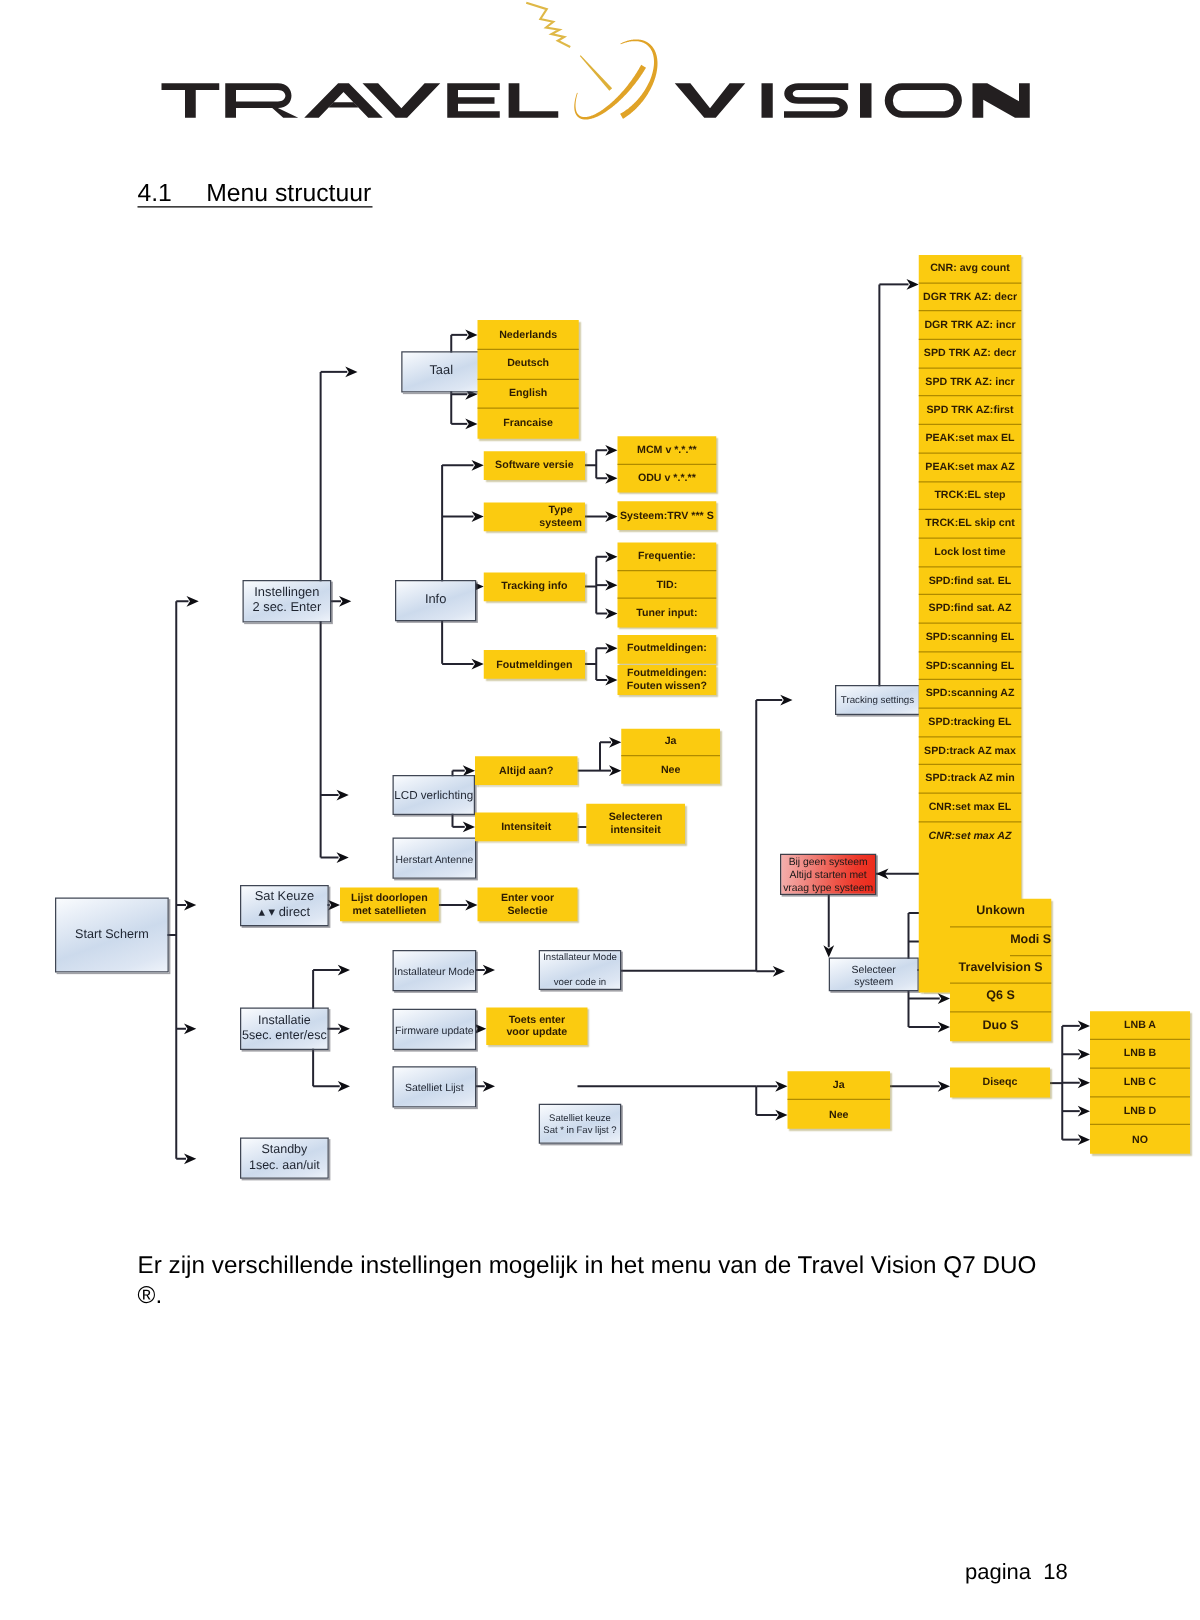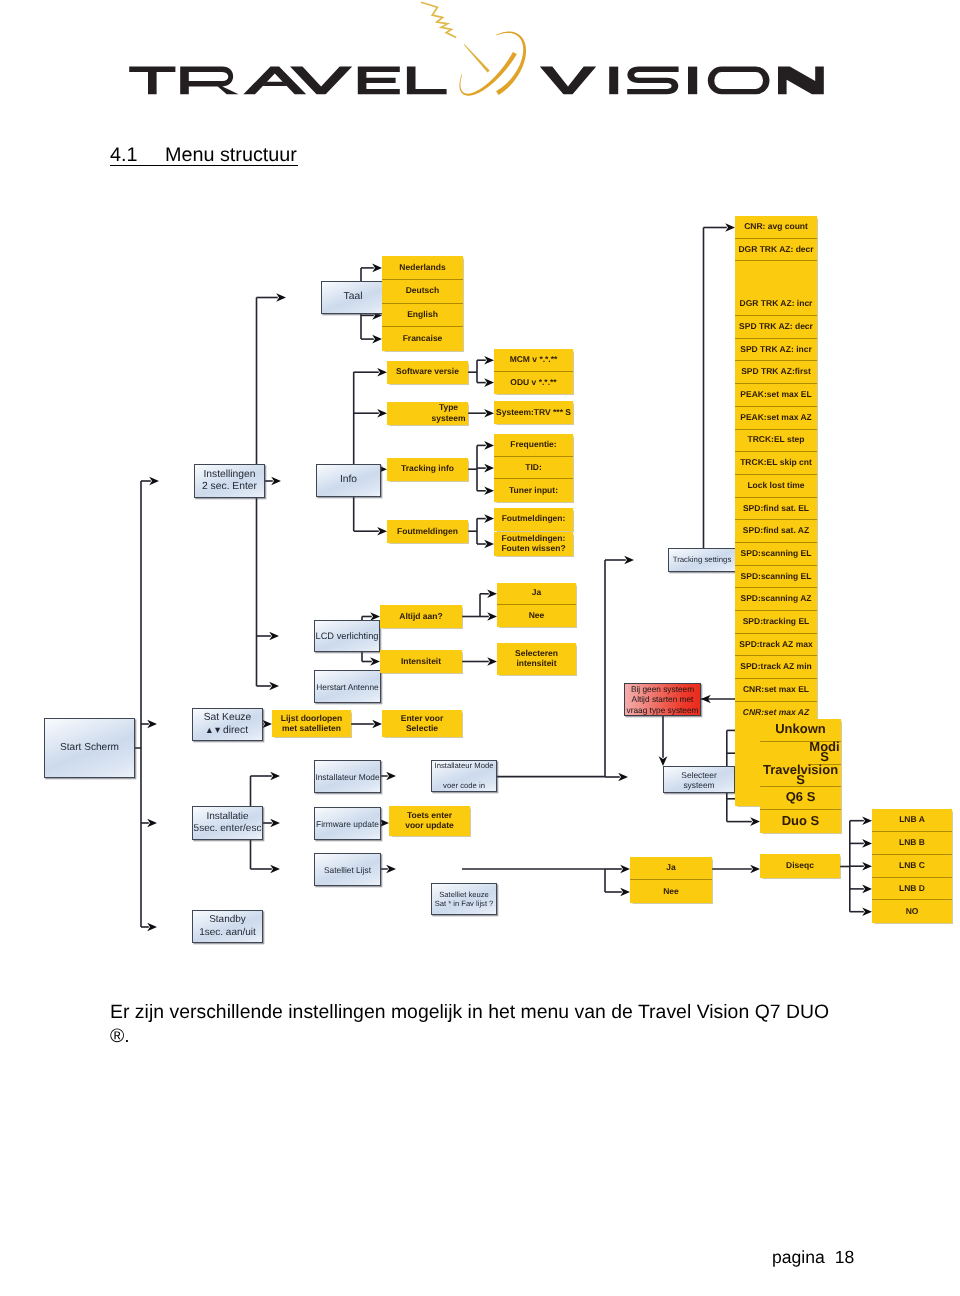--- a/index.html
+++ b/index.html
@@ -286,60 +286,60 @@
 <div class="yelgrp" style="left:380px;top:605px;width:82px;height:23px;font-size:8.5px;line-height:10.2px;">
 <div class="row" style="height:23px;">Altijd aan?</div>
 </div>
 <div class="yelgrp" style="left:380px;top:650px;width:82px;height:23px;font-size:8.5px;line-height:10.2px;">
 <div class="row" style="height:23px;">Intensiteit</div>
 </div>
 <div class="yelgrp" style="left:497px;top:583px;width:79px;height:44.0px;font-size:8.5px;line-height:10.2px;">
 <div class="row" style="height:21.5px;">Ja</div>
 <div class="row" style="height:22.5px;">Nee</div>
 </div>
-<div class="yelgrp" style="left:497px;top:643px;width:79px;height:32px;font-size:8.5px;line-height:10.2px;">
+<div class="yelgrp" style="left:469px;top:643px;width:79px;height:32px;font-size:8.5px;line-height:10.2px;">
 <div class="row" style="height:32px;">Selecteren
 intensiteit</div>
 </div>
 <div class="yelgrp" style="left:272px;top:710px;width:79px;height:27px;font-size:8.5px;line-height:10.2px;">
 <div class="row" style="height:27px;">Lijst doorlopen
 met satellieten</div>
 </div>
 <div class="yelgrp" style="left:382px;top:710px;width:80px;height:27px;font-size:8.5px;line-height:10.2px;">
 <div class="row" style="height:27px;">Enter voor
 Selectie</div>
 </div>
 <div class="yelgrp" style="left:389px;top:806px;width:81px;height:30px;font-size:8.5px;line-height:10.2px;">
 <div class="row" style="height:30px;">Toets enter
 voor update</div>
 </div>
-<div class="yelgrp" style="left:735px;top:216px;width:82px;height:590px;font-size:8.5px;line-height:10.2px;">
+<div class="yelgrp" style="left:735px;top:204px;width:82px;height:590px;font-size:8.5px;line-height:10.2px;">
 <div class="row" style="height:22.7px;">CNR: avg count</div>
 <div class="row" style="height:22.7px;">DGR TRK AZ: decr</div>
-<div class="row" style="height:22.7px;margin-top:32px;">DGR TRK AZ: incr</div>
+<div class="row" style="height:22.7px;">DGR TRK AZ: incr</div>
 <div class="row" style="height:22.7px;">SPD TRK AZ: decr</div>
 <div class="row" style="height:22.7px;">SPD TRK AZ: incr</div>
 <div class="row" style="height:22.7px;">SPD TRK AZ:first</div>
 <div class="row" style="height:22.7px;">PEAK:set max EL</div>
 <div class="row" style="height:22.7px;">PEAK:set max AZ</div>
 <div class="row" style="height:22.7px;">TRCK:EL step</div>
 <div class="row" style="height:22.7px;">TRCK:EL skip cnt</div>
 <div class="row" style="height:22.7px;">Lock lost time</div>
 <div class="row" style="height:22.7px;">SPD:find sat. EL</div>
 <div class="row" style="height:22.7px;">SPD:find sat. AZ</div>
 <div class="row" style="height:22.7px;">SPD:scanning EL</div>
 <div class="row" style="height:22.7px;">SPD:scanning EL</div>
 <div class="row" style="height:22.7px;">SPD:scanning AZ</div>
 <div class="row" style="height:22.7px;">SPD:tracking EL</div>
 <div class="row" style="height:22.7px;">SPD:track AZ max</div>
 <div class="row" style="height:22.7px;">SPD:track AZ min</div>
 <div class="row" style="height:22.7px;">CNR:set max EL</div>
 <div class="row" style="height:22.7px;font-style:italic;">CNR:set max AZ</div>
 </div>
-<div class="yelgrp" style="left:760px;top:719px;width:81px;height:114.0px;font-size:13px;line-height:10.2px;">
+<div class="yelgrp" style="left:760px;top:719px;width:81px;height:114.0px;font-size:10px;line-height:10.2px;">
 <div class="row" style="height:22.8px;">Unkown</div>
 <div class="row" style="height:22.8px;margin-left:48px;">Modi S</div>
 <div class="row" style="height:22.8px;">Travelvision S</div>
 <div class="row" style="height:22.8px;">Q6 S</div>
 <div class="row" style="height:22.8px;">Duo S</div>
 </div>
 <div class="yelgrp" style="left:630px;top:857px;width:82px;height:46px;font-size:8.5px;line-height:10.2px;">
 <div class="row" style="height:23px;">Ja</div>
 <div class="row" style="height:23px;">Nee</div>
 </div>

